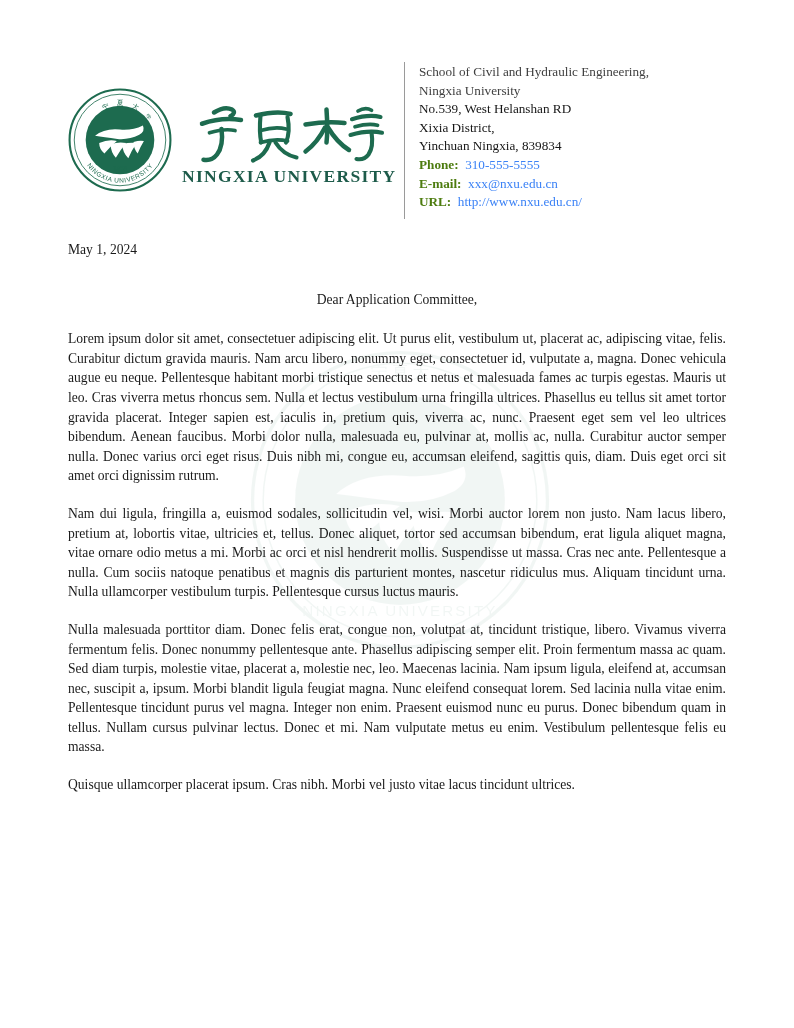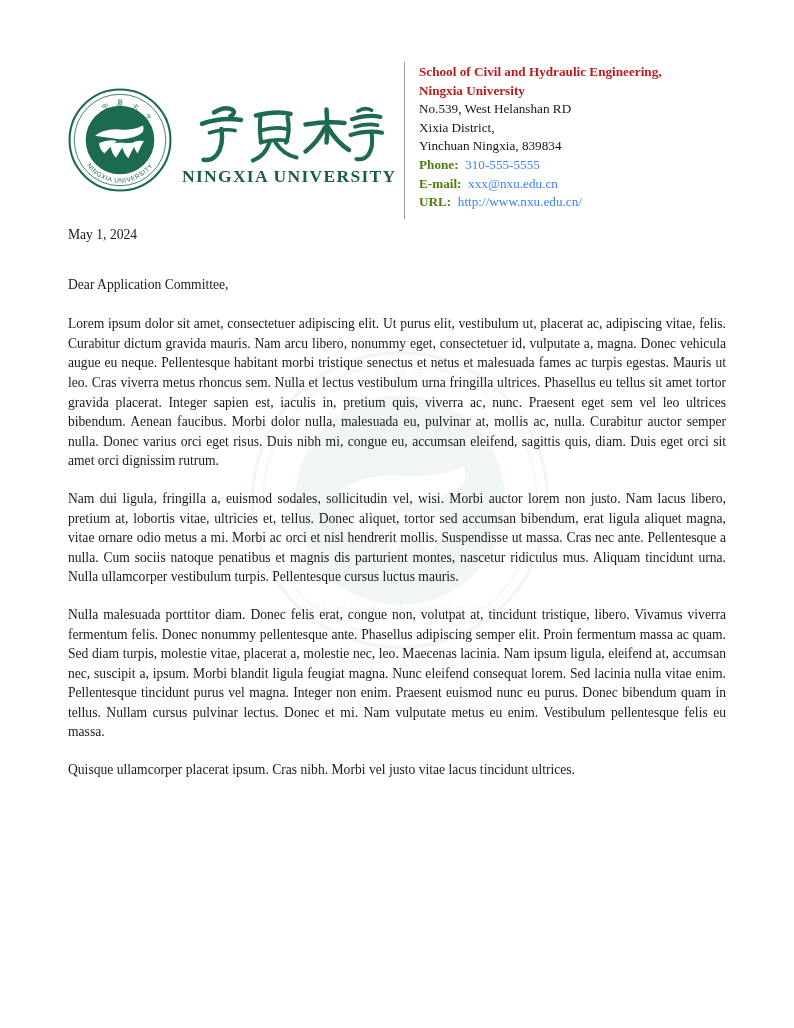--- a/index.html
+++ b/index.html
@@ -104,47 +104,48 @@
     font-size: 13.2px;
     line-height: 18.6px;
     color: #151515;
   }
   .addressblock .ln { white-space: nowrap; }
   .addressblock .green-bold {
     color: #4d7c0f;
     font-weight: bold;
   }
   .addressblock .school-name {
-    color: #b91c1c;
-    font-weight: bold;
+    color: #404040;
+    font-weight: normal;
   }
   .addressblock .val { color: #3b82f6; }
 
   
   .body-wrap {
     position: absolute;
     left: 68px;
-    top: 225px;
+    top: 240px;
     width: 658px;
     z-index: 2;
     font-size: 13.6px;
     line-height: 19.6px;
   }
 
   .date-line {
     margin: 0 0 30px 0;
   }
 
   .recipient {
     margin: 0 0 34px 0;
   }
   .recipient div { white-space: pre; }
 
   .salutation {
     margin: 0 0 20px 0;
+    text-align: center;
   }
 
   .para {
     margin: 0 0 18px 0;
     text-align: justify;
     text-justify: inter-word;
     hyphens: auto;
     -webkit-hyphens: auto;
   }
   .para:last-child { margin-bottom: 0; }

